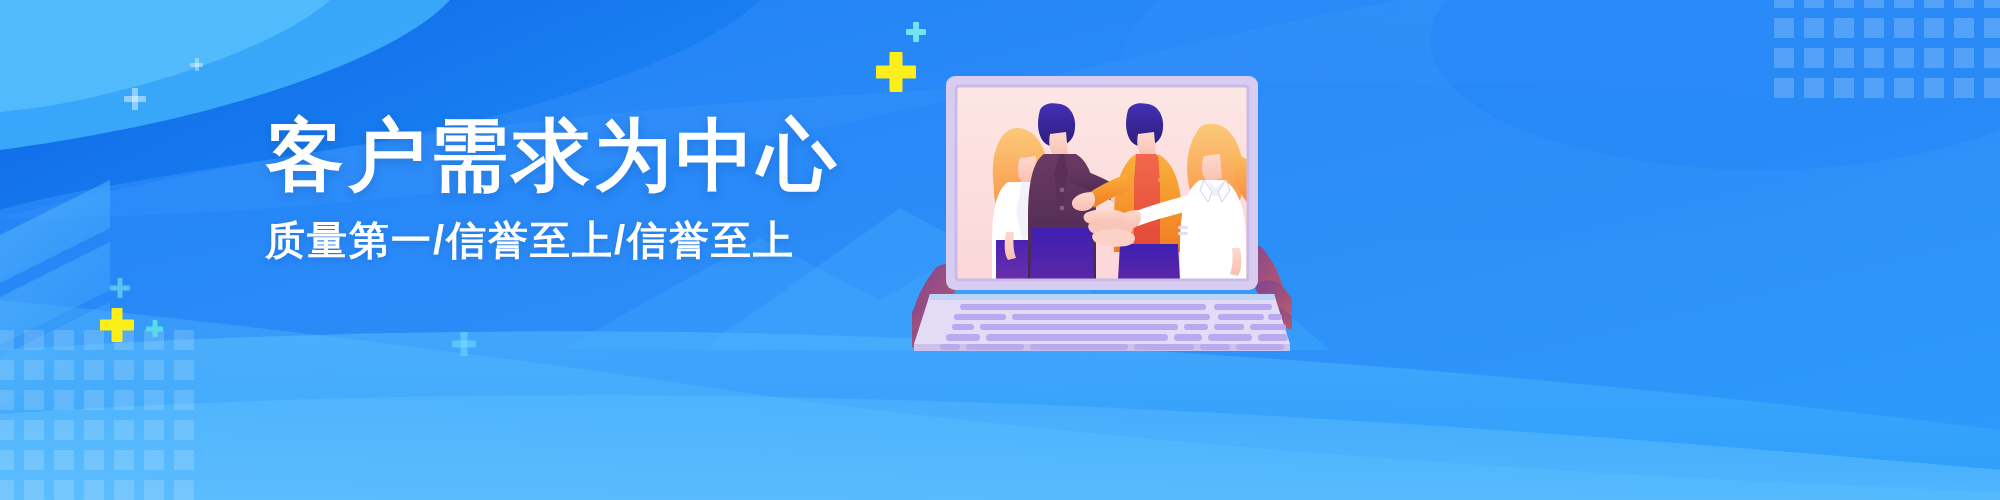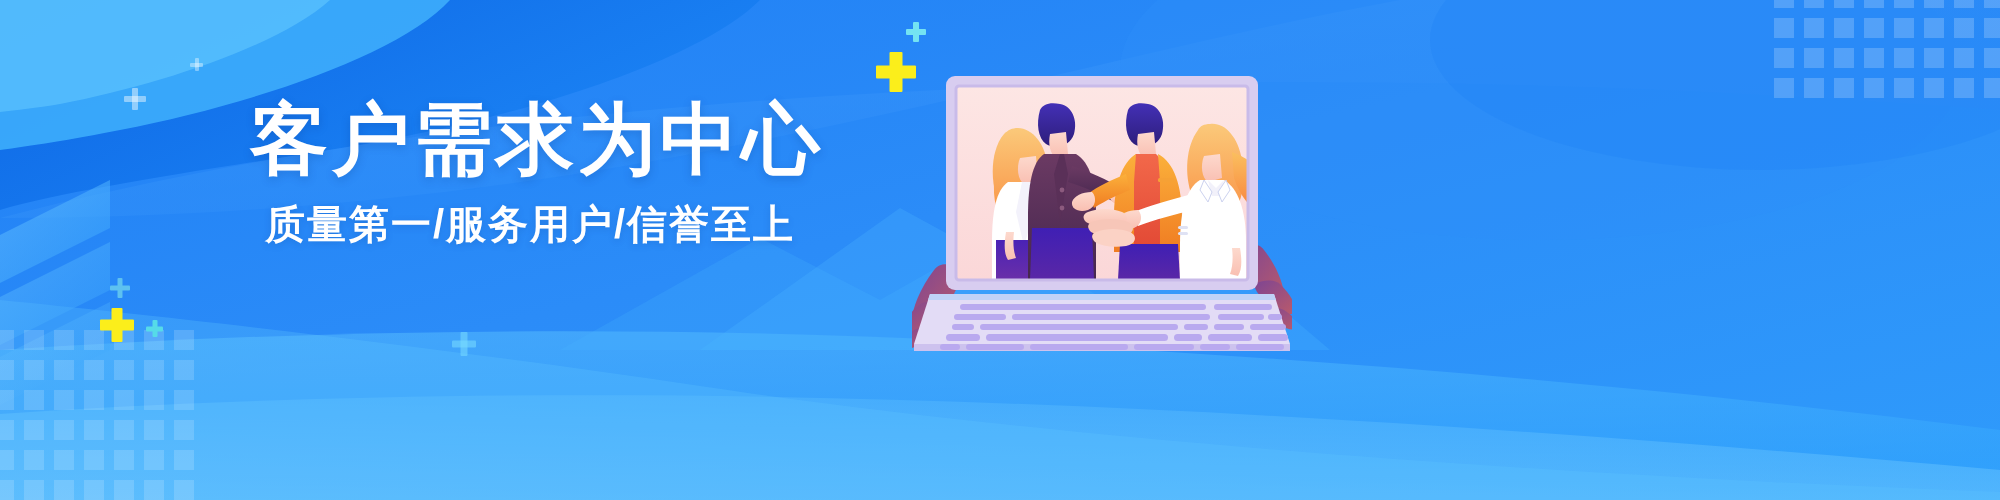--- a/index.html
+++ b/index.html
@@ -75,21 +75,21 @@
 
   
   #copy {
     position: absolute;
     left: 250px;
     top: 100px;
     width: 560px;
     text-align: center;
   }
   #headline {
-    margin: 0;
+    margin: 16px;
     font-size: 78px;
     line-height: 1;
     font-weight: bold;
     color: #ffffff;
     letter-spacing: 4px;
     white-space: nowrap;
     text-shadow: 0 3px 10px rgba(10,50,130,0.22);
   }
   #subheadline {
     margin: 26px 0 0 0;
@@ -256,21 +256,21 @@
   <span class="cross" id="cross-cyan-top-sm"></span>
   <span class="cross" id="cross-yellow-bot"></span>
   <span class="cross" id="cross-cyan-bot-sm"></span>
   <span class="cross" id="cross-cyan-bot-md"></span>
   <span class="cross" id="cross-white-mid"></span>
   <span class="cross" id="cross-white-sm"></span>
   <span class="cross" id="cross-cyan-center"></span>
 
   <div id="copy">
     <h1 id="headline">客户需求为中心</h1>
-    <p id="subheadline">质量第一/服务用户/信誉至上</p>
+    <p id="subheadline">质量第一/信誉至上/信誉至上</p>
   </div>
 
   <div id="laptop">
     <svg viewBox="0 0 380 290" aria-hidden="true">
       <defs>
         <linearGradient id="screenBg" x1="0" y1="0" x2="0" y2="1">
           <stop offset="0%" stop-color="#fde6e4"></stop>
           <stop offset="100%" stop-color="#fbd7d8"></stop>
         </linearGradient>
         <linearGradient id="hairA" x1="0" y1="0" x2="0" y2="1">

